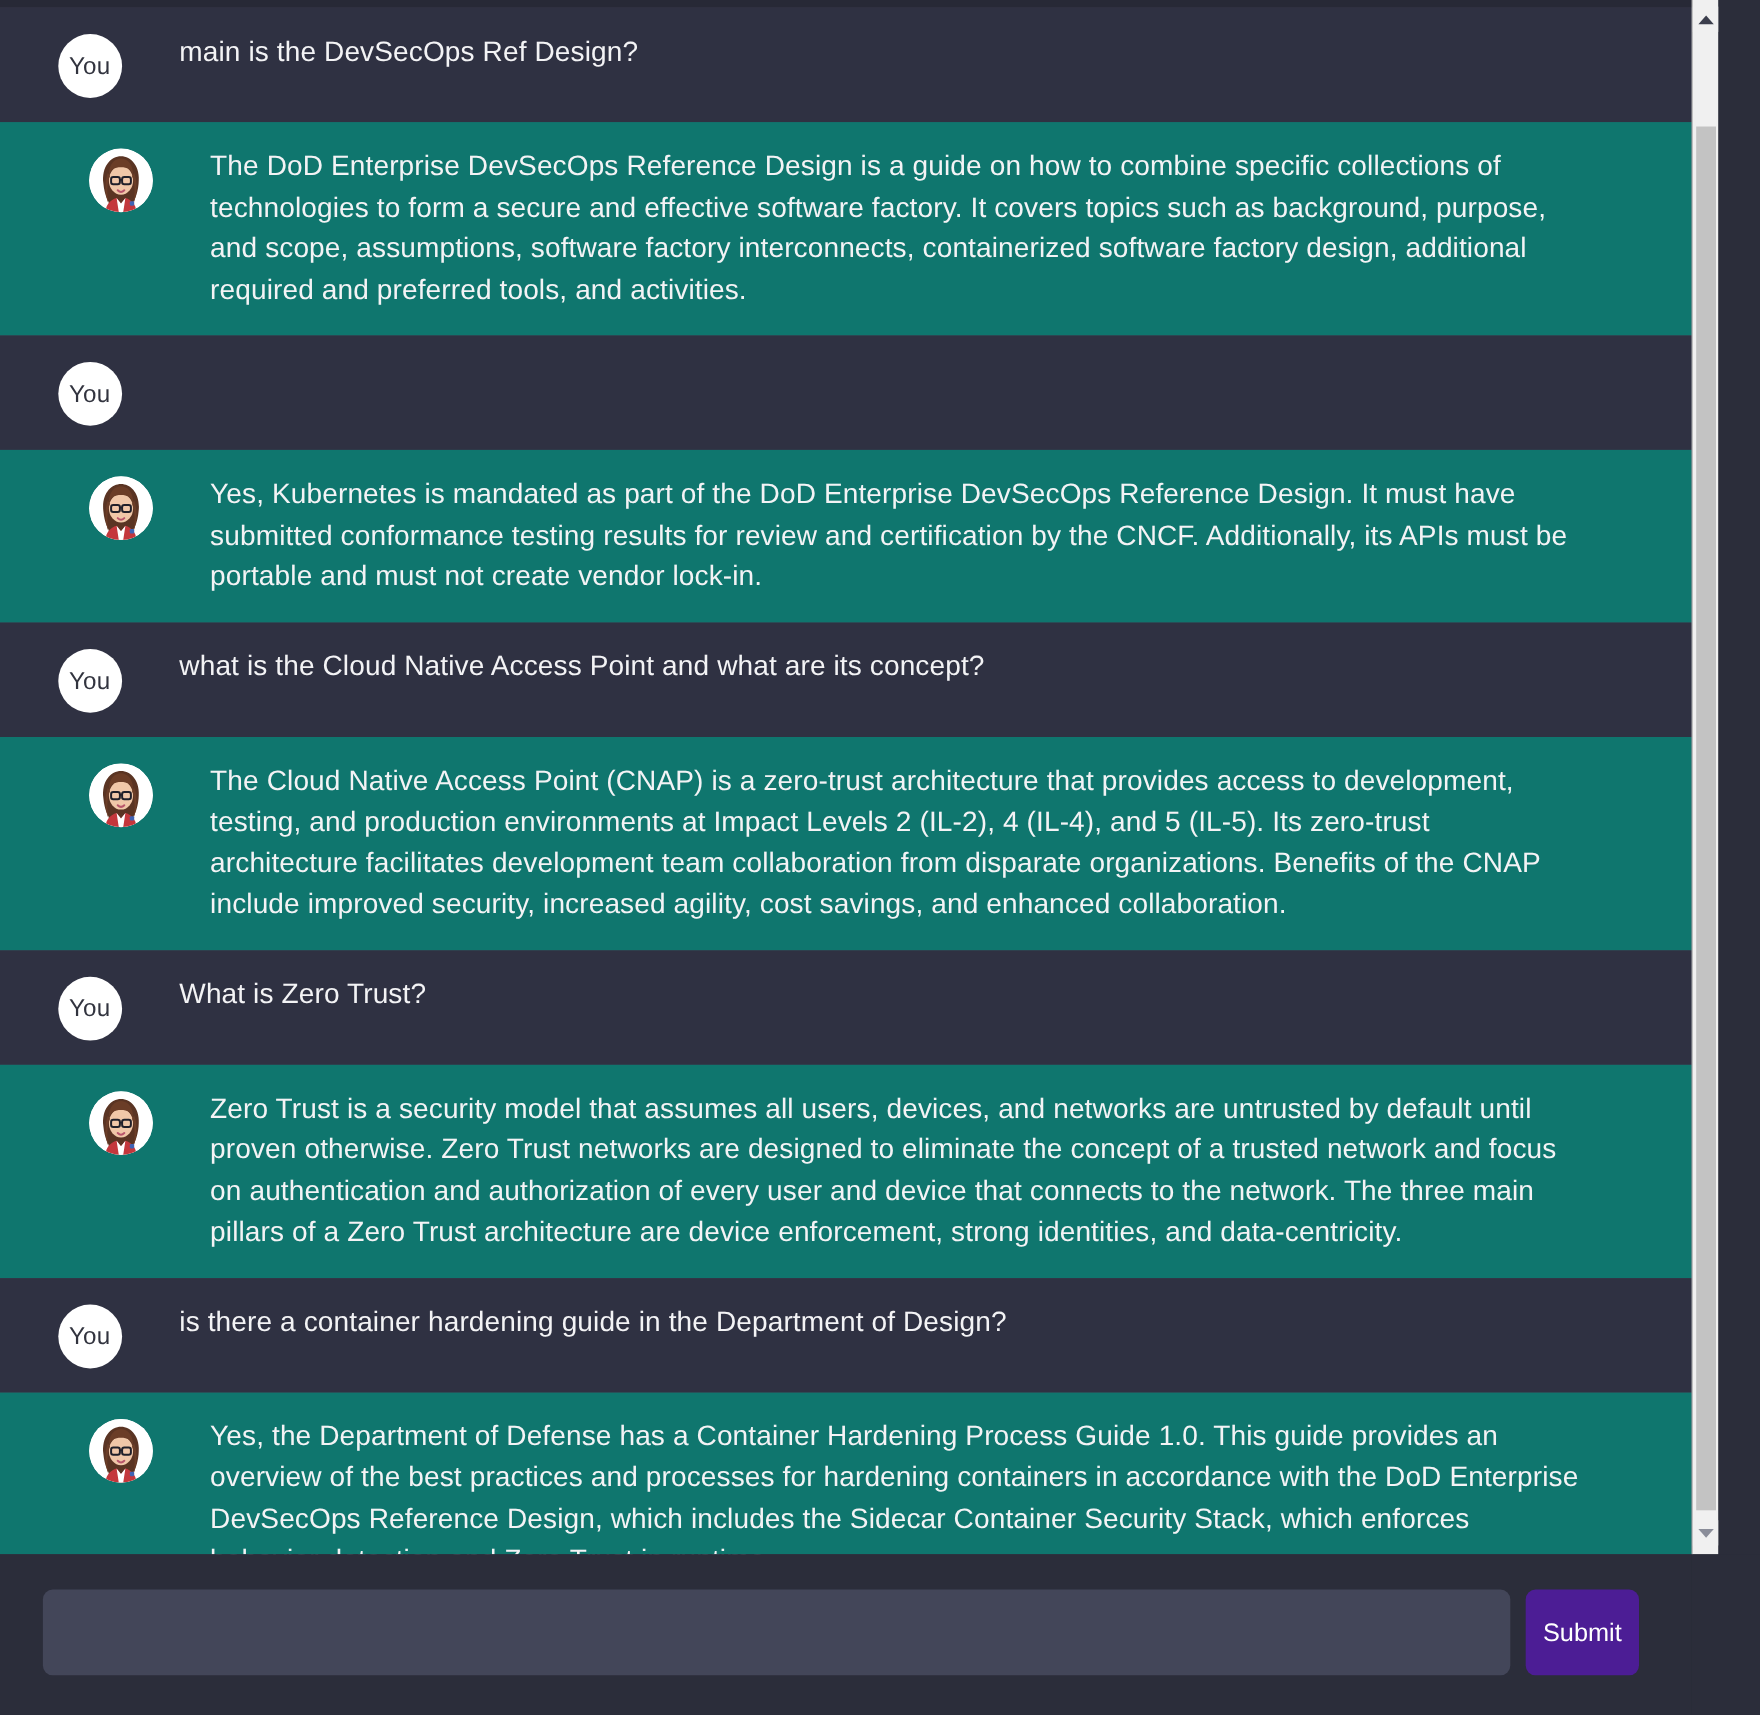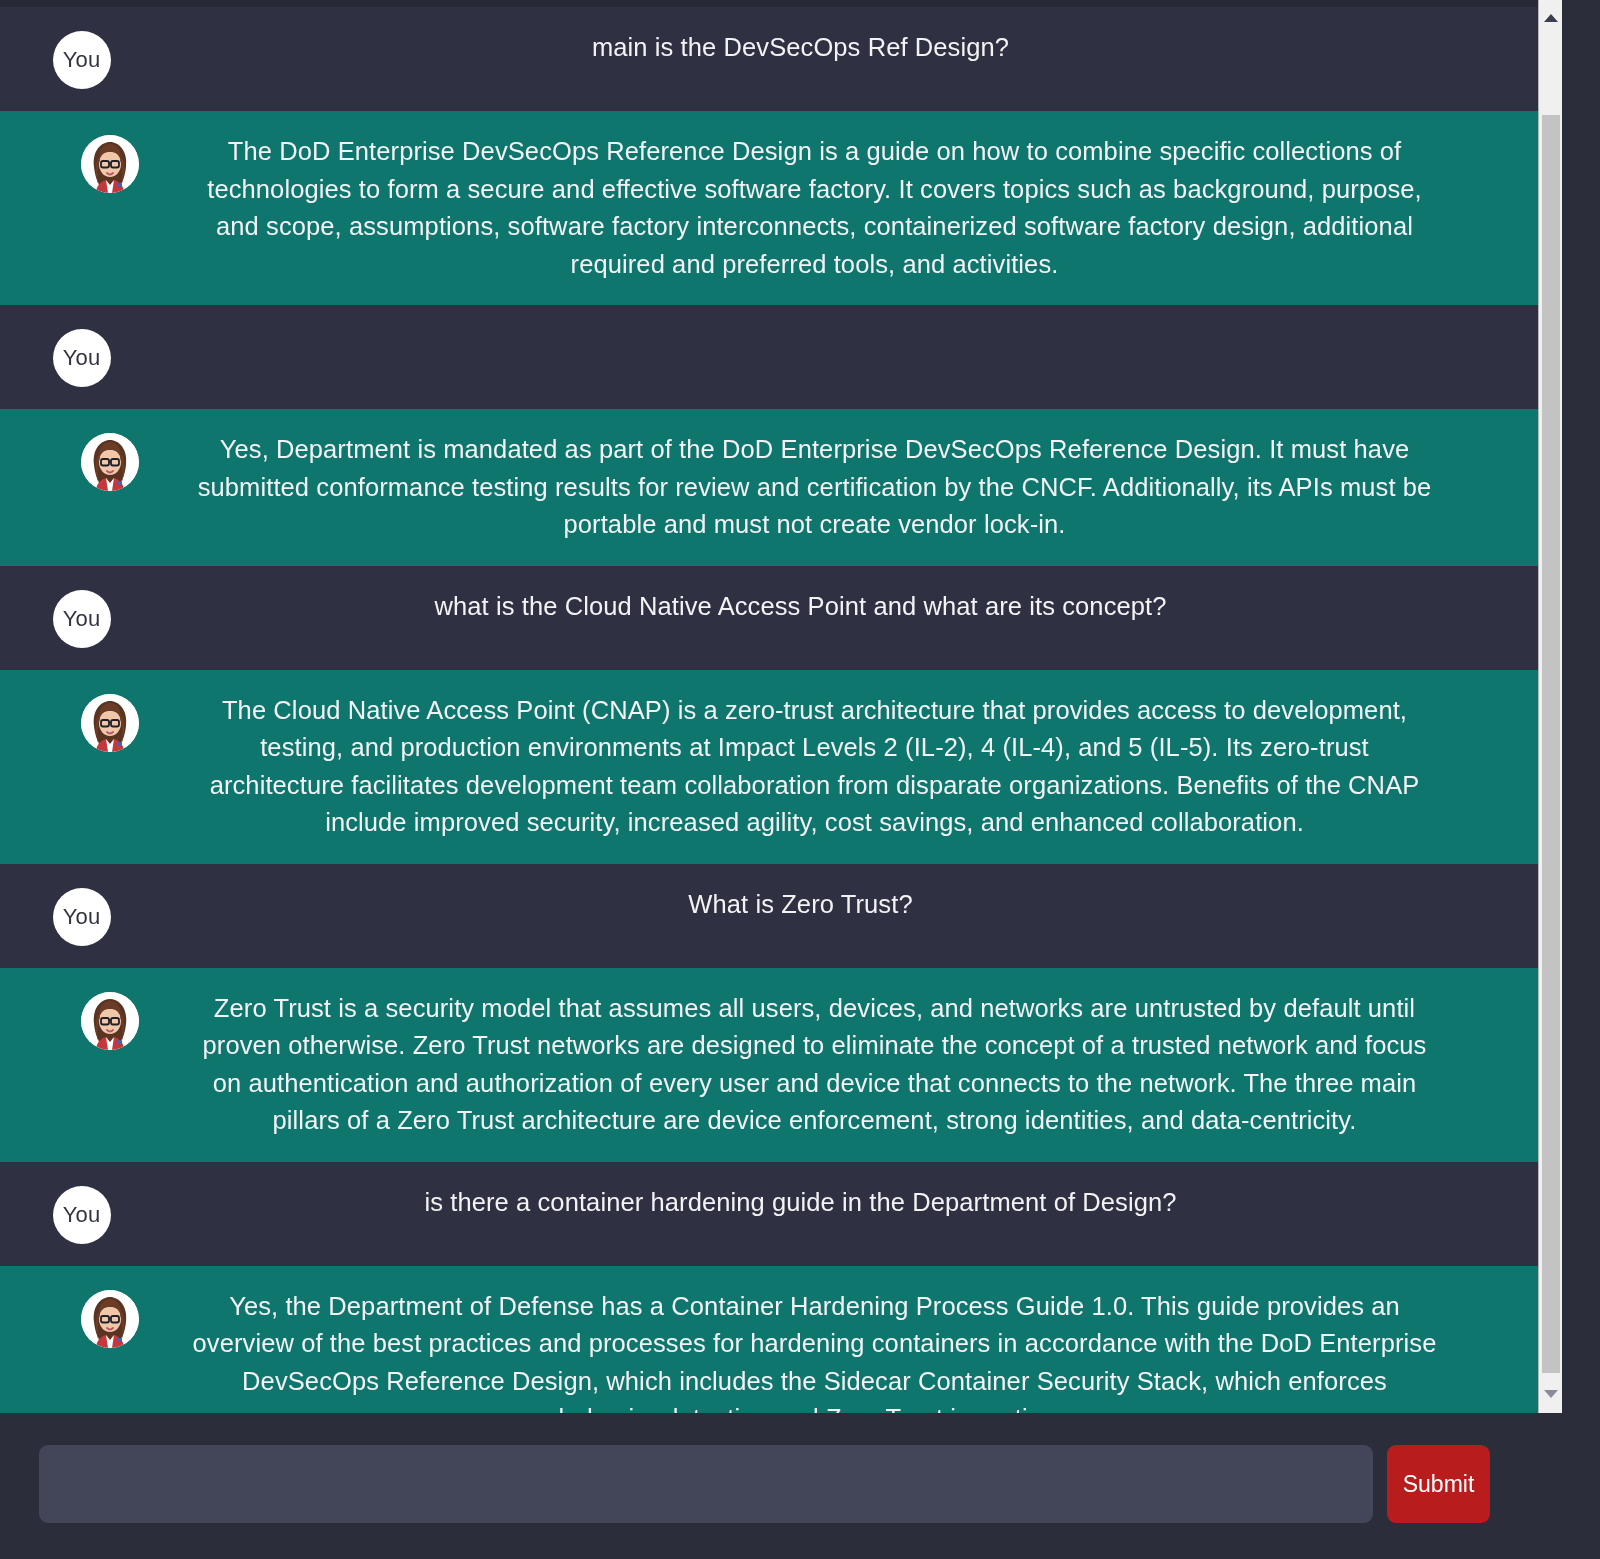--- a/index.html
+++ b/index.html
@@ -34,21 +34,20 @@
     height: 1406px;
     overflow: hidden;
     background: #454759;
   }
 
   .msg-row {
     display: flex;
     align-items: flex-start;
     padding: 22px 0 22px 0;
     box-sizing: border-box;
-    text-align: center;
   }
   .msg-row.user {
     background: #2f3142;
   }
   .msg-row.assistant {
     background: #0f766e;
     padding-left: 28px;
   }
 
   .avatar-col {
@@ -165,21 +164,21 @@
     padding: 10px 16px;
     box-sizing: border-box;
     resize: none;
     outline: none;
   }
   .chat-input::placeholder { color: #9a9db0; }
   .submit-btn {
     flex: 0 0 103px;
     width: 103px;
     height: 78px;
-    background: #b91c1c;
+    background: #4c1d95;
     border: none;
     border-radius: 9px;
     color: #ffffff;
     font-size: 23px;
     font-family: "Liberation Sans", sans-serif;
     cursor: pointer;
   }
 
   
   .right-gutter {
@@ -268,21 +267,21 @@
 
       <path d="M26 38 Q29 41 32 38" stroke="#b8556b" stroke-width="1.8" fill="none" stroke-linecap="round"></path>
 
       <path d="M15 58 C15 50 21 46 25 45 L29 50 L33 45 C37 46 43 50 43 58 Z" fill="#c4373c"></path>
       <path d="M25 45 L29 50 L33 45 L31 58 L27 58 Z" fill="#ffffff"></path>
       <rect x="37" y="48" width="4" height="4" rx="1" fill="#3f63b5"></rect>
     </g>
   </svg>
           </div>
         </div>
-        <div class="msg-text">Yes, Department is mandated as part of the DoD Enterprise DevSecOps Reference Design. It must have submitted conformance testing results for review and certification by the CNCF. Additionally, its APIs must be portable and must not create vendor lock-in.</div>
+        <div class="msg-text">Yes, Kubernetes is mandated as part of the DoD Enterprise DevSecOps Reference Design. It must have submitted conformance testing results for review and certification by the CNCF. Additionally, its APIs must be portable and must not create vendor lock-in.</div>
       </div>
       <div class="msg-row user">
         <div class="avatar-col">
           <div class="avatar">
             <span class="avatar-you-text">You</span>
           </div>
         </div>
         <div class="msg-text">what is the Cloud Native Access Point and what are its concept?</div>
       </div>
       <div class="msg-row assistant">

